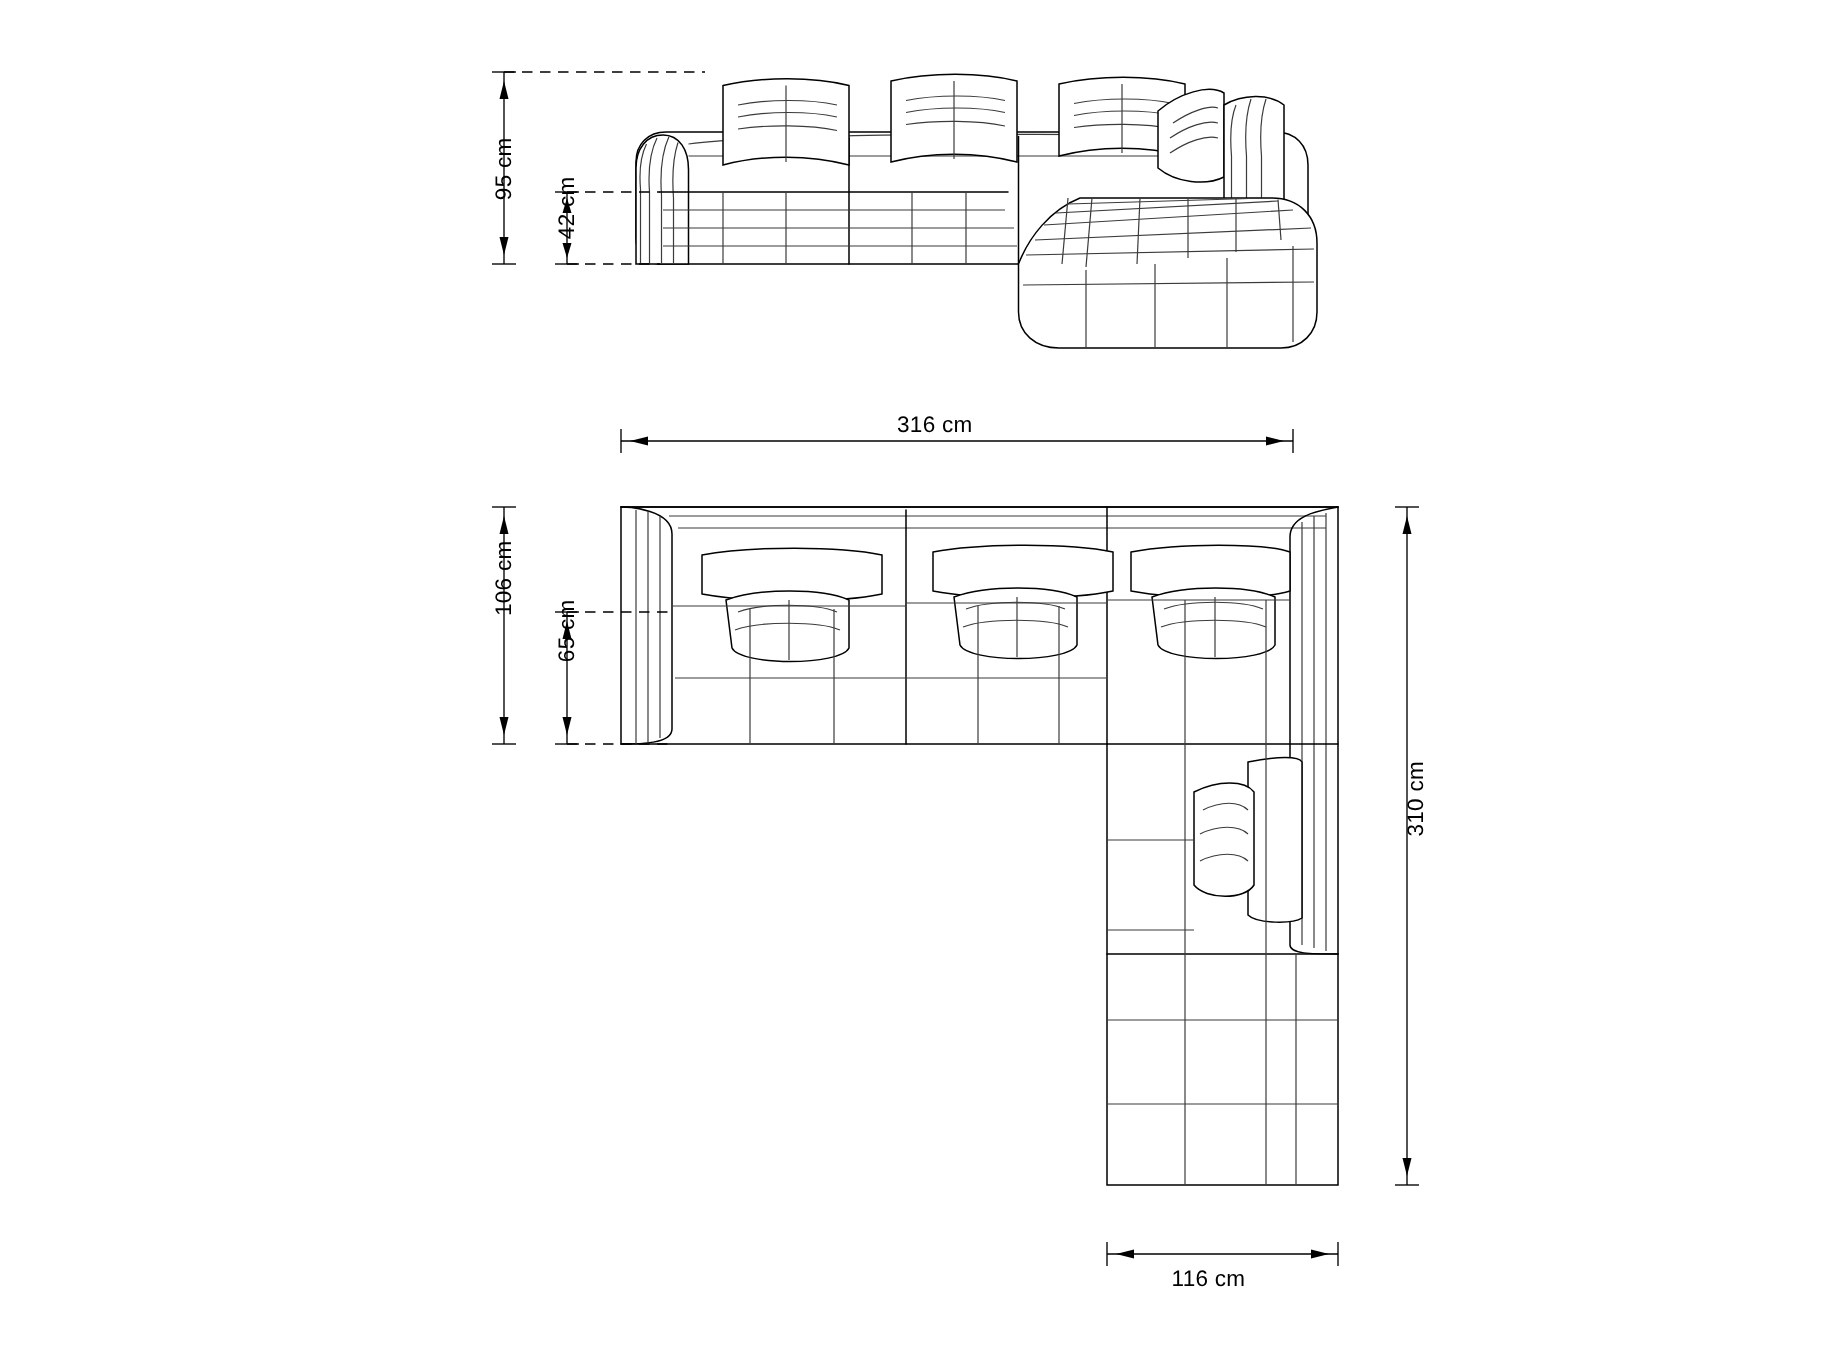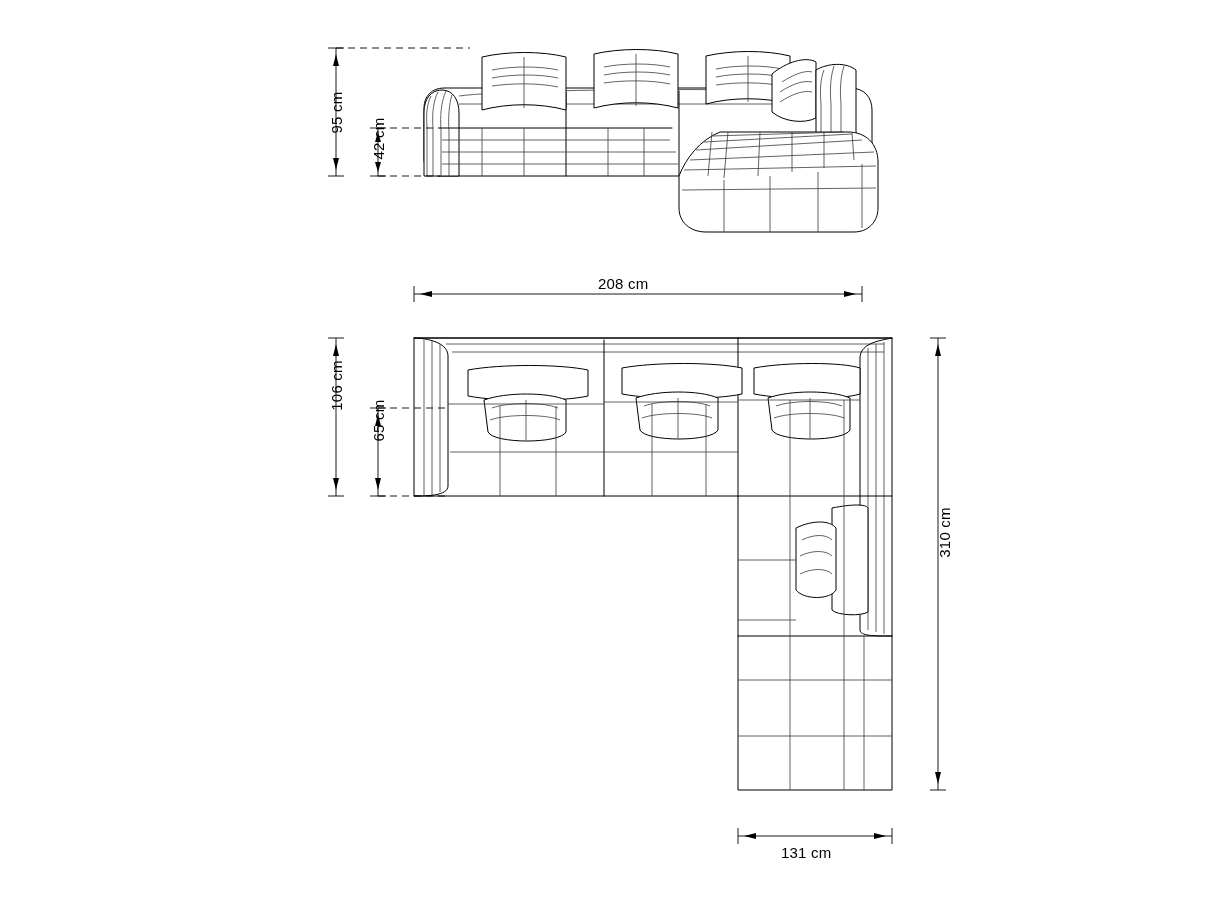--- a/index.html
+++ b/index.html
@@ -287,23 +287,23 @@
       <path class="tick" d="M892,828 L892,844"></path>
       <polygon class="arrow" points="744,836 756,833 756,839"></polygon>
       <polygon class="arrow" points="886,836 874,833 874,839"></polygon>
     </g>
   </svg>
 
   <div class="dim-label rot" style="left:296px; top:104px; width:80px; text-align:center;">95 cm</div>
 
   <div class="dim-label rot" style="left:338px; top:130px; width:80px; text-align:center;">42 cm</div>
 
-  <div class="dim-label" style="left:598px; top:275px;">208 cm</div>
+  <div class="dim-label" style="left:598px; top:275px;">316 cm</div>
 
   <div class="dim-label rot" style="left:296px; top:377px; width:80px; text-align:center;">106 cm</div>
 
   <div class="dim-label rot" style="left:338px; top:412px; width:80px; text-align:center;">65 cm</div>
 
   <div class="dim-label rot" style="left:904px; top:524px; width:80px; text-align:center;">310 cm</div>
 
-  <div class="dim-label" style="left:781px; top:844px;">131 cm</div>
+  <div class="dim-label" style="left:781px; top:844px;">116 cm</div>
 
 </div>
 
 </body></html>

